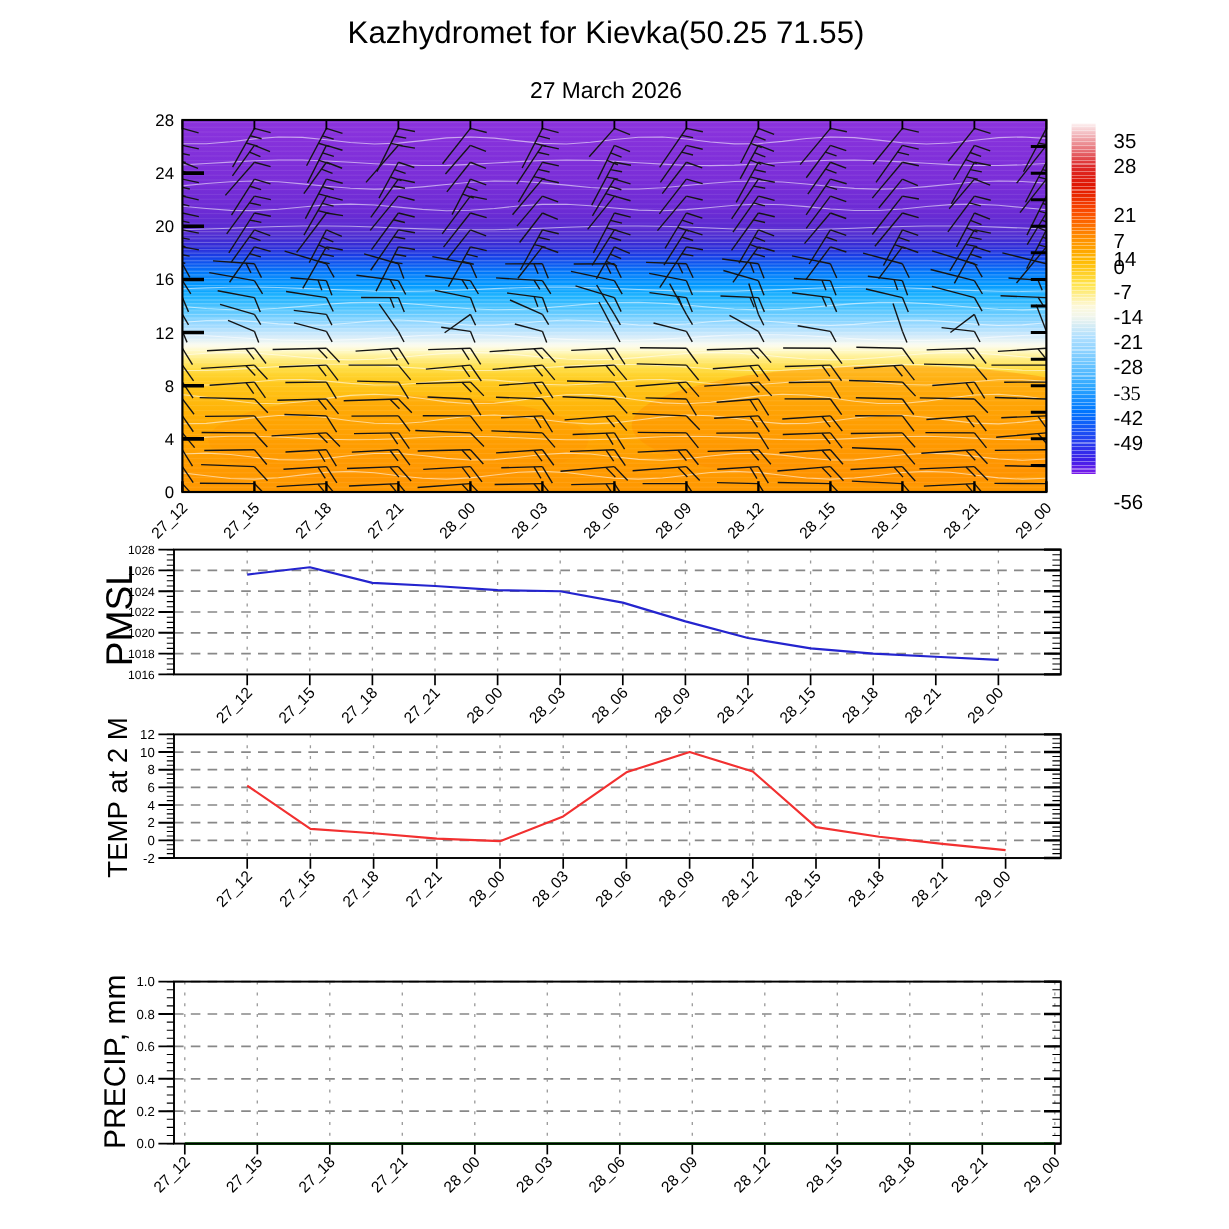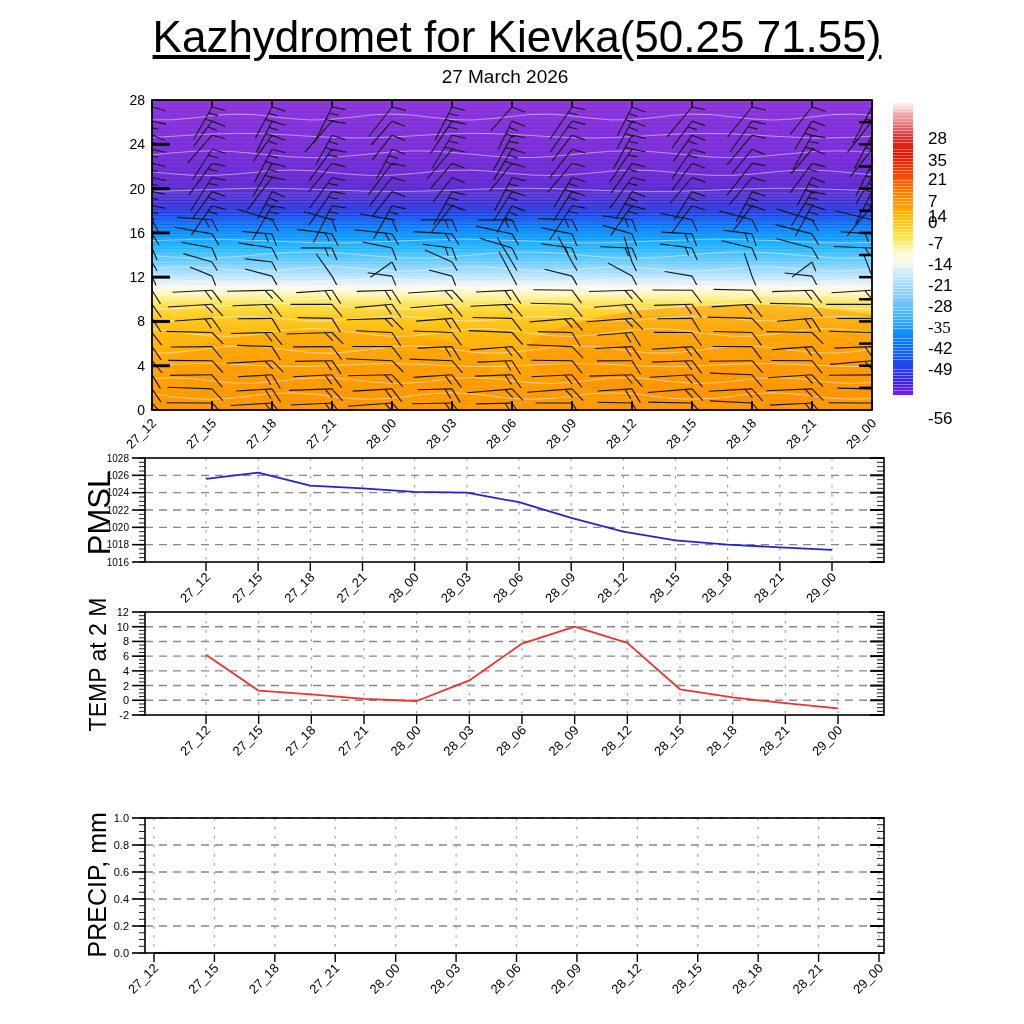--- a/index.html
+++ b/index.html
@@ -1,19 +1,19 @@
 <!DOCTYPE html>
 <html><head>
 <meta charset="utf-8">
 <style>
   html,body{margin:0;padding:0;background:#fff;}
   body{width:1024px;height:1024px;position:relative;overflow:hidden;
        font-family:"Liberation Sans",sans-serif;color:#000;}
   .abs{position:absolute;}
-  #title{left:12px;top:12px;width:1010px;text-align:center;font-size:44px;letter-spacing:0px;text-decoration:underline;}
+  #title{left:0;top:12px;width:1010px;text-align:center;font-size:26px;letter-spacing:0px;}
   #subtitle{left:0;top:66px;width:1010px;text-align:center;font-size:19px;}
   .ylab{transform:rotate(-90deg);transform-origin:center center;white-space:nowrap;}
   #pmsl-title{left:30px;top:495px;width:140px;text-align:center;font-size:31px;}
   #temp-title{left:28px;top:651px;width:140px;text-align:center;font-size:23px;}
   #precip-title{left:27px;top:873px;width:140px;text-align:center;font-size:25px;}
   #colorbar-bar{left:893px;top:103px;width:20px;height:292px;}
   #colorbar-stria{left:893px;top:103px;width:20px;height:292px;
      background:repeating-linear-gradient(to bottom,rgba(255,255,255,0) 0 2.2px,rgba(255,255,255,.38) 2.2px 3.1px);}
   .cb-label{position:absolute;left:928px;font-size:17px;line-height:17px;}
   svg{position:absolute;overflow:hidden;}
@@ -1024,21 +1024,21 @@
       <text transform="translate(545,324) rotate(-45)" text-anchor="end" font-size="13">28_15</text>
       <text transform="translate(605,324) rotate(-45)" text-anchor="end" font-size="13">28_18</text>
       <text transform="translate(665,324) rotate(-45)" text-anchor="end" font-size="13">28_21</text>
       <text transform="translate(725,324) rotate(-45)" text-anchor="end" font-size="13">29_00</text>
     </g>
   </svg>
 
 <div id="colorbar-bar" class="abs" style="background: linear-gradient(rgb(253, 241, 241) 0%, rgb(242, 185, 190) 3%, rgb(230, 106, 112) 8%, rgb(221, 42, 42) 12%, rgb(224, 21, 0) 18%, rgb(250, 74, 0) 25%, rgb(255, 138, 0) 32%, rgb(255, 185, 0) 39%, rgb(255, 229, 79) 46%, rgb(253, 248, 216) 52%, rgb(242, 246, 236) 55%, rgb(175, 223, 255) 61%, rgb(114, 200, 255) 68%, rgb(47, 168, 255) 75%, rgb(0, 119, 255) 82%, rgb(31, 73, 242) 89%, rgb(61, 31, 232) 96%, rgb(123, 27, 234) 100%);"></div>
 <div id="colorbar-stria" class="abs"></div>
 <div id="colorbar-labels">
-    <div class="cb-label" style="top: 109px; margin-top: 43px;">35</div>
+    <div class="cb-label" style="top: 109px;">35</div>
     <div class="cb-label" style="top: 130px;">28</div>
     <div class="cb-label" style="top: 151px; margin-top: 20px;">21</div>
     <div class="cb-label" style="top: 168px; margin-top: 40px;">14</div>
     <div class="cb-label" style="top: 193px;">7</div>
     <div class="cb-label" style="top: 214px;">0</div>
     <div class="cb-label" style="top: 235px;">-7</div>
     <div class="cb-label" style="top: 256px;">-14</div>
     <div class="cb-label" style="top: 277px;">-21</div>
     <div class="cb-label" style="top: 298px;">-28</div>
     <div class="cb-label" style="top: 319px; font-family: Liberation Serif, serif;">-35</div>

